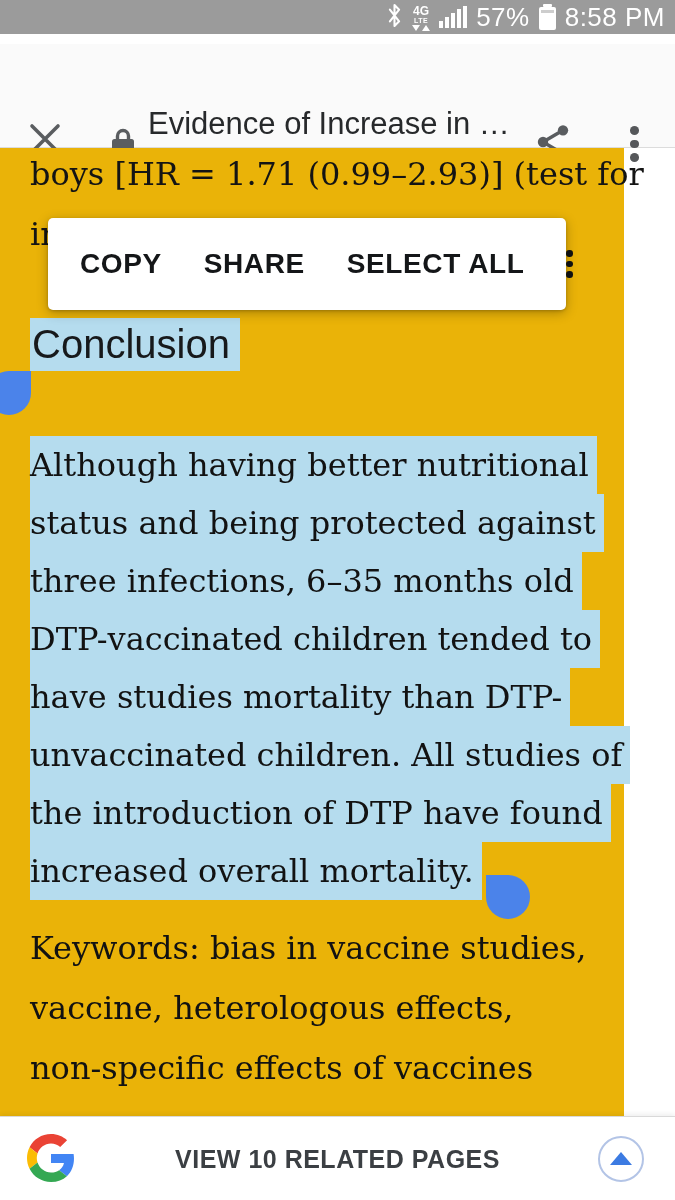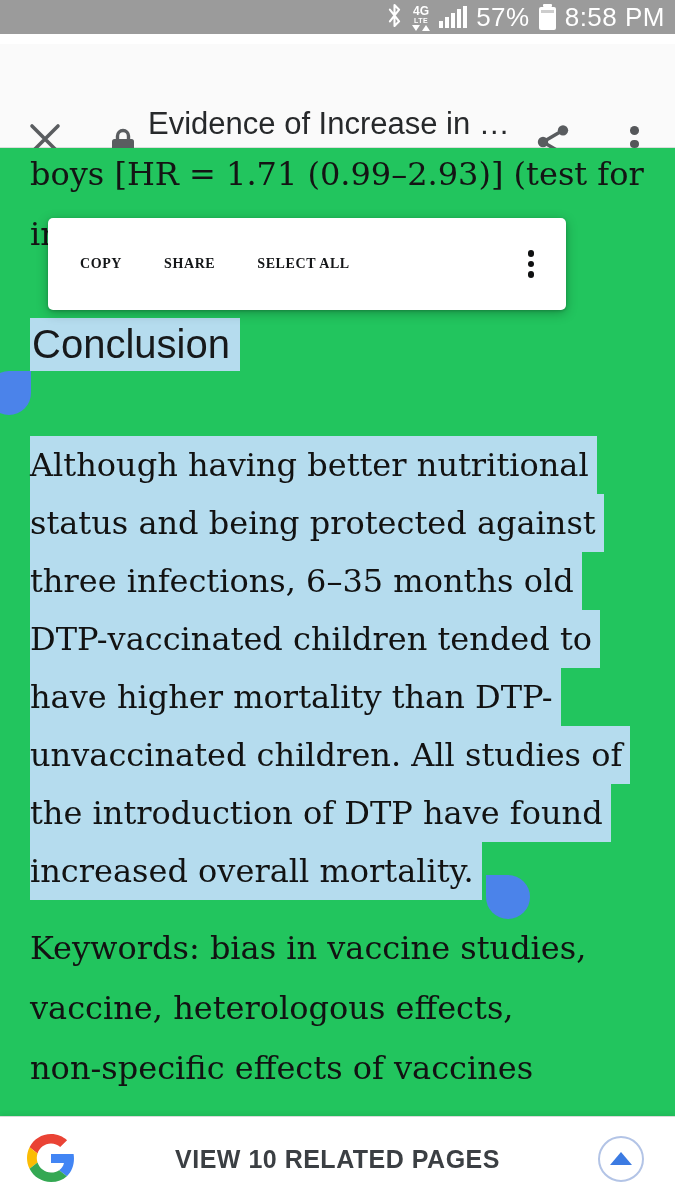--- a/index.html
+++ b/index.html
@@ -35,21 +35,21 @@
   .page-title { font-size:31px; color:#27292b; white-space:nowrap; }
   .page-url { margin-top:5px; font-size:22px; white-space:nowrap; }
   .url-scheme { color:#9aa0a6; }
   .url-host { color:#3c4043; }
   .share-btn { position:absolute; left:533px; top:78px; width:40px; height:40px; }
   .overflow-btn { position:absolute; left:622px; top:82px; width:24px; height:36px;
     display:flex; flex-direction:column; align-items:center; justify-content:center; gap:5px; }
   .overflow-btn i { display:block; width:9px; height:9px; border-radius:50%; background:#55575a; }
 
   
-  .content { position:absolute; left:0; top:148px; width:675px; height:1052px; background:#22c55e; }
+  .content { position:absolute; left:0; top:148px; width:624px; height:1052px; background:#eab308; }
   .serif { font-family:"DejaVu Serif", serif; color:#141414; }
   .pre-line { position:absolute; left:30px; font-size:32px; line-height:60px; white-space:nowrap; }
   .pre-line.l1 { top:-4px; }
   .pre-line.l2 { top:56px; }
 
   .heading { position:absolute; left:30px; top:170px; display:inline-block;
     font-family:"Liberation Sans", sans-serif; font-size:40px; line-height:53px;
     color:#17191b; background:#b5dcee; padding:0 10px 0 2px; }
 
   .paragraph { position:absolute; left:30px; top:262px;margin-top:26px; }
@@ -63,22 +63,22 @@
 
   .keywords { position:absolute; left:30px; top:770px; }
   .kw-line { display:block; font-family:"DejaVu Serif", serif; font-size:32px;
     line-height:60px; color:#121212; white-space:nowrap; }
   .kw-label { font-weight:400; }
 
   
   .sel-menu { position:absolute; left:48px; top:218px; width:518px; height:92px;
     background:#ffffff; border-radius:5px; box-shadow:0 3px 12px rgba(0,0,0,0.28), 0 1px 3px rgba(0,0,0,0.18);
     display:flex; align-items:center; padding:0 24px 0 32px; gap:42px; z-index:30; }
-  .sel-item { font-size:14px; font-weight:700; letter-spacing:0.6px; color:#141618;
-    background:none; border:none; font-family:Liberation Serif, serif; white-space:nowrap; }
+  .sel-item { font-size:28px; font-weight:700; letter-spacing:0.6px; color:#141618;
+    background:none; border:none; font-family:Liberation Sans, sans-serif; white-space:nowrap; }
   .sel-overflow { margin-left:auto; display:flex; flex-direction:column; align-items:center;
     justify-content:center; gap:4px; width:22px; height:40px; }
   .sel-overflow i { display:block; width:6.5px; height:6.5px; border-radius:50%; background:#101112; }
 
   
   .bottom-bar { position:absolute; left:0; top:1116px; width:675px; height:84px;
     background:#ffffff; border-top:1px solid #d9d9d9; box-shadow:0 -2px 5px rgba(0,0,0,0.07); z-index:40; }
   .g-logo { position:absolute; left:27px; top:17px; width:48px; height:48px; }
   .related-label { position:absolute; left:0; top:0; width:675px; height:84px;
     display:flex; align-items:center; justify-content:center;
@@ -161,21 +161,21 @@
 
   <div class="heading">Conclusion</div>
 
   <span class="handle start"></span>
 
   <div class="paragraph">
     <span class="hl-line">Although having better nutritional</span>
     <span class="hl-line">status and being protected against</span>
     <span class="hl-line">three infections, 6–35 months old</span>
     <span class="hl-line">DTP-vaccinated children tended to</span>
-    <span class="hl-line">have higher mortality than DTP-</span>
+    <span class="hl-line">have studies mortality than DTP-</span>
     <span class="hl-line">unvaccinated children. All studies of</span>
     <span class="hl-line">the introduction of DTP have found</span>
     <span class="hl-line">increased overall mortality.</span>
   </div>
 
   <span class="handle end"></span>
 
   <div class="keywords">
     <span class="kw-line"><span class="kw-label">Keywords:</span> <span>bias in vaccine studies,</span></span>
     <span class="kw-line">vaccine, heterologous effects,</span>

